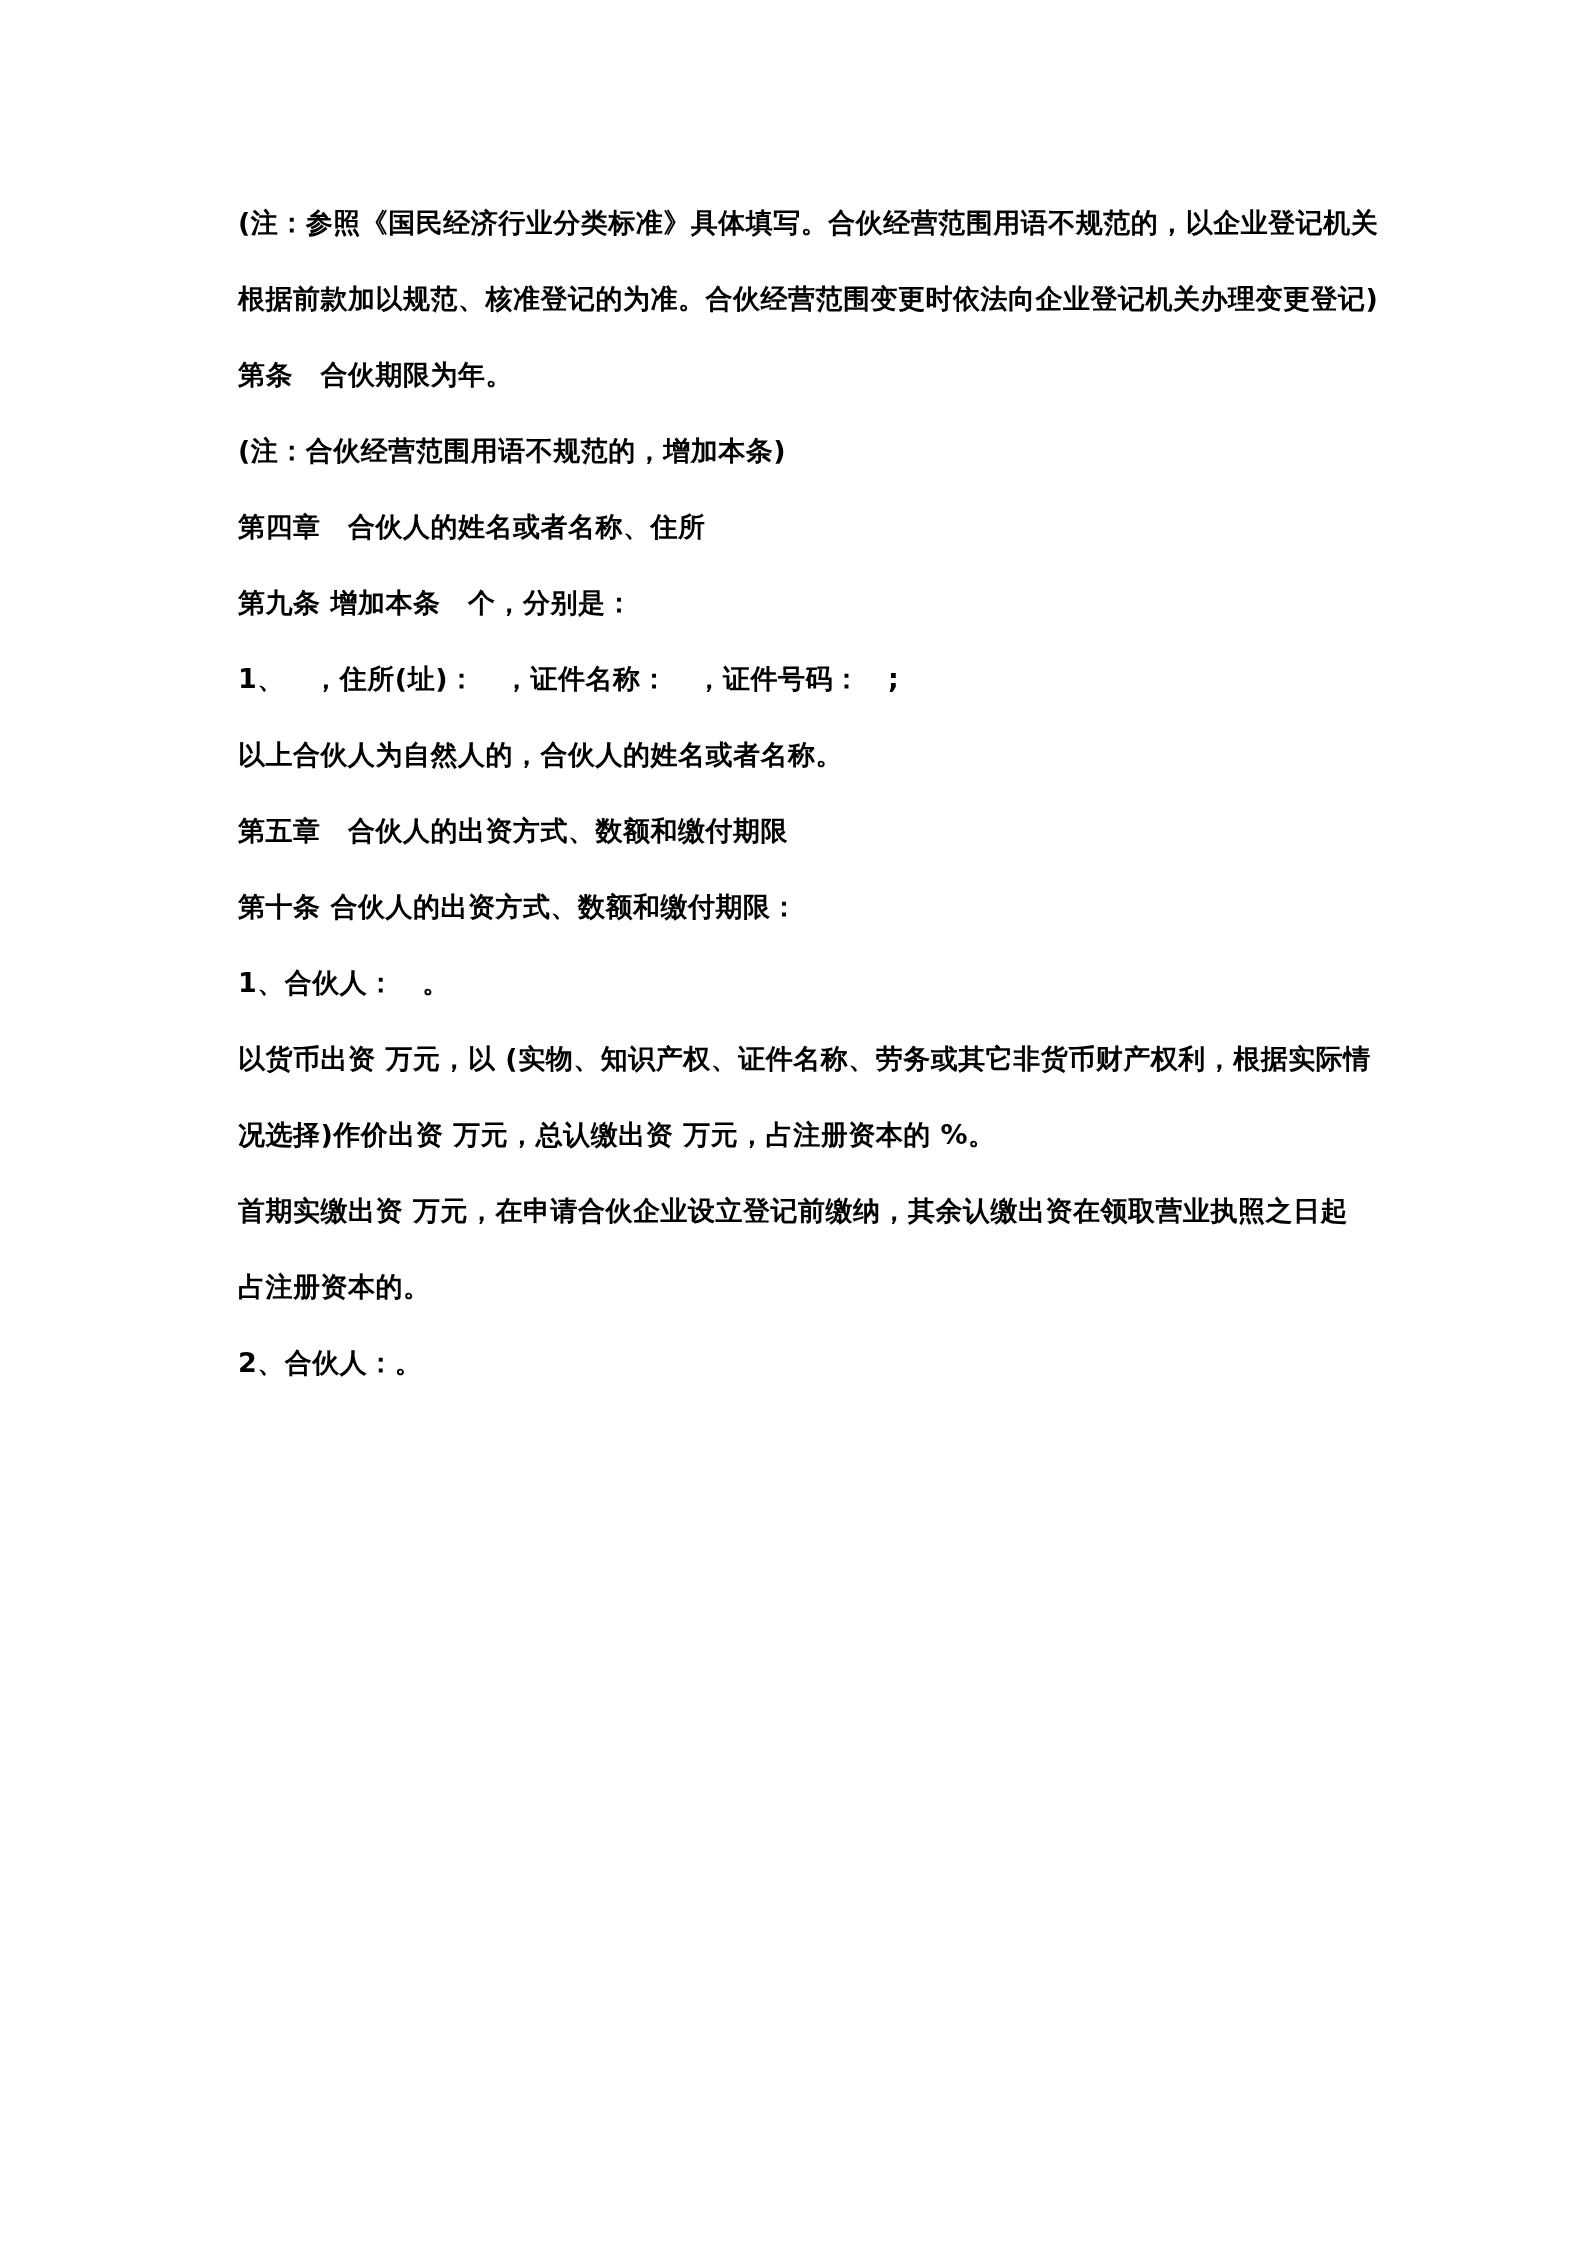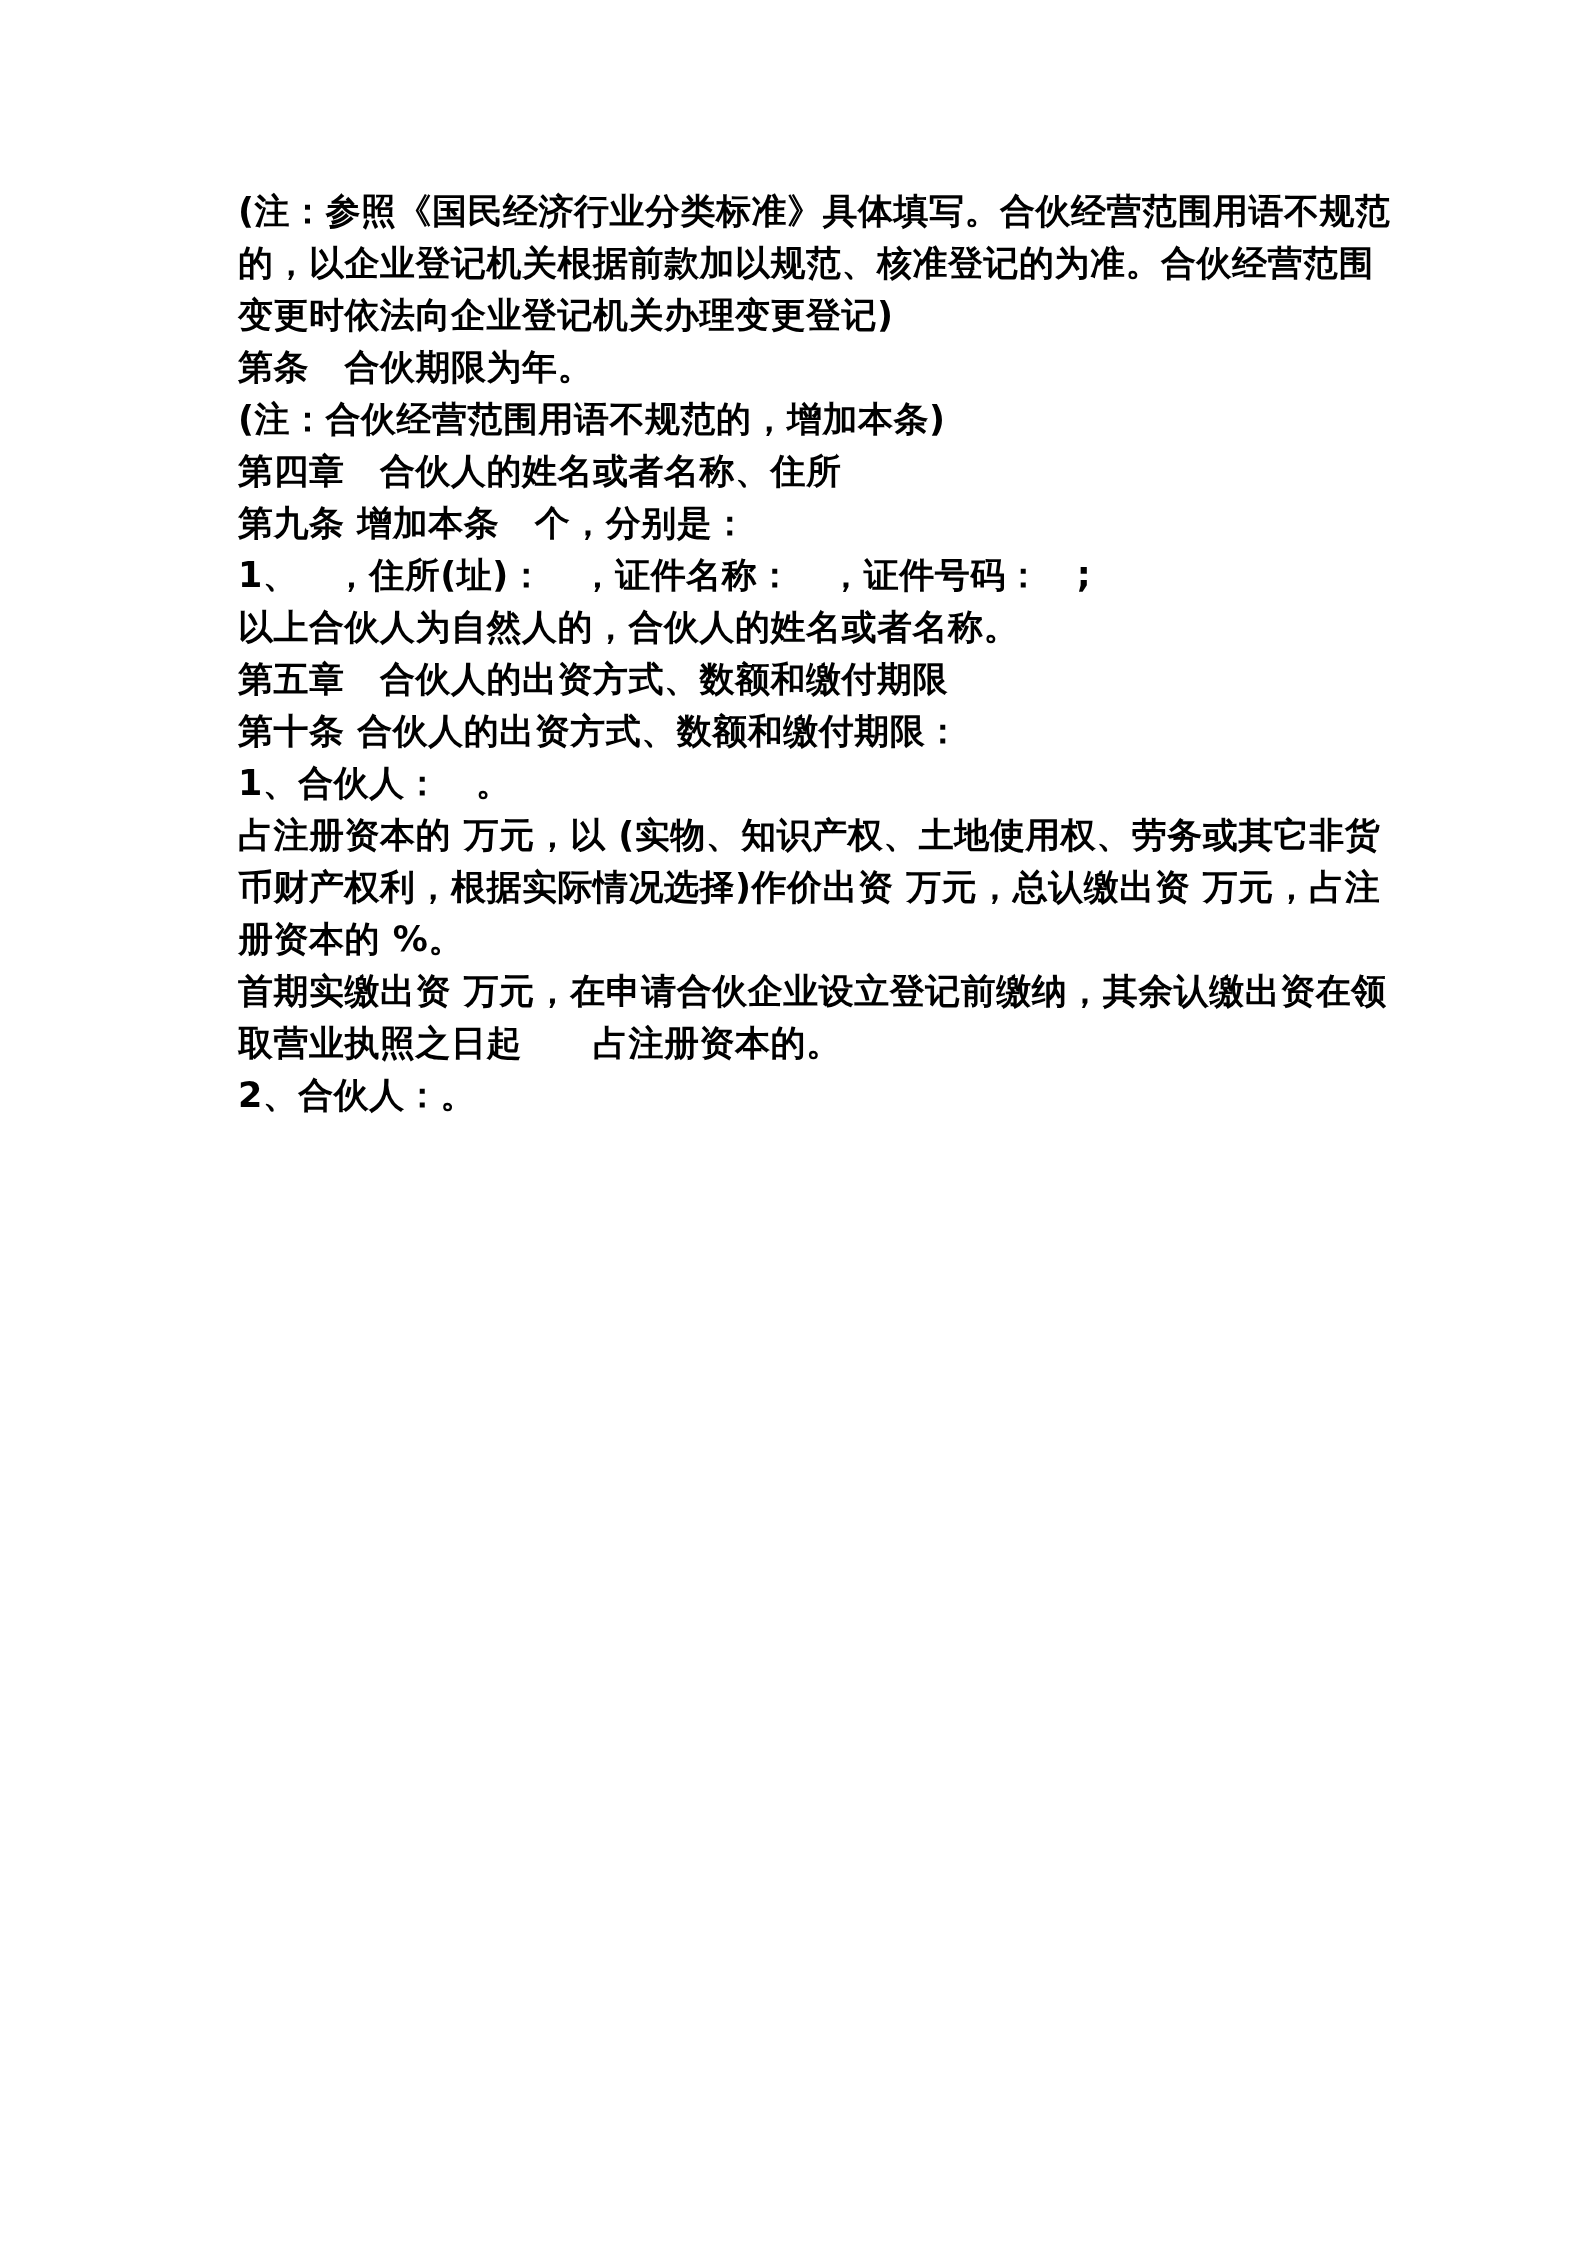--- a/index.html
+++ b/index.html
@@ -17,22 +17,22 @@
   }
   .page {
     position: relative;
     width: 1586px;
     height: 2244px;
     box-sizing: border-box;
     padding: 185px 195px 80px 238px;
     background: #ffffff;
   }
   .doc-body {
-    font-size: 35px;
-    line-height: 52px;
+    font-size: 27px;
+    line-height: 76px;
     font-weight: 700;
     letter-spacing: 0.5px;
     text-align: left;
   }
   .para {
     margin: 0;
     padding: 0;
     font-weight: 700;
     white-space: pre-wrap;
     word-break: break-all;
@@ -46,17 +46,17 @@
     <p class="para">(注：参照《国民经济行业分类标准》具体填写。合伙经营范围用语不规范的，以企业登记机关根据前款加以规范、核准登记的为准。合伙经营范围变更时依法向企业登记机关办理变更登记)</p>
     <p class="para">第条　合伙期限为年。</p>
     <p class="para">(注：合伙经营范围用语不规范的，增加本条)</p>
     <p class="para">第四章　合伙人的姓名或者名称、住所</p>
     <p class="para">第九条 增加本条　个，分别是：</p>
     <p class="para">1、　，住所(址)：　，证件名称：　，证件号码：　;</p>
     <p class="para">以上合伙人为自然人的，合伙人的姓名或者名称。</p>
     <p class="para">第五章　合伙人的出资方式、数额和缴付期限</p>
     <p class="para">第十条 合伙人的出资方式、数额和缴付期限：</p>
     <p class="para">1、合伙人：　。</p>
-    <p class="para">占注册资本的 万元，以 (实物、知识产权、土地使用权、劳务或其它非货币财产权利，根据实际情况选择)作价出资 万元，总认缴出资 万元，占注册资本的 %。</p>
+    <p class="para">以货币出资 万元，以 (实物、知识产权、证件名称、劳务或其它非货币财产权利，根据实际情况选择)作价出资 万元，总认缴出资 万元，占注册资本的 %。</p>
     <p class="para">首期实缴出资 万元，在申请合伙企业设立登记前缴纳，其余认缴出资在领取营业执照之日起　　占注册资本的。</p>
     <p class="para">2、合伙人：。</p>
   </div>
 </div>
 
 </body></html>

